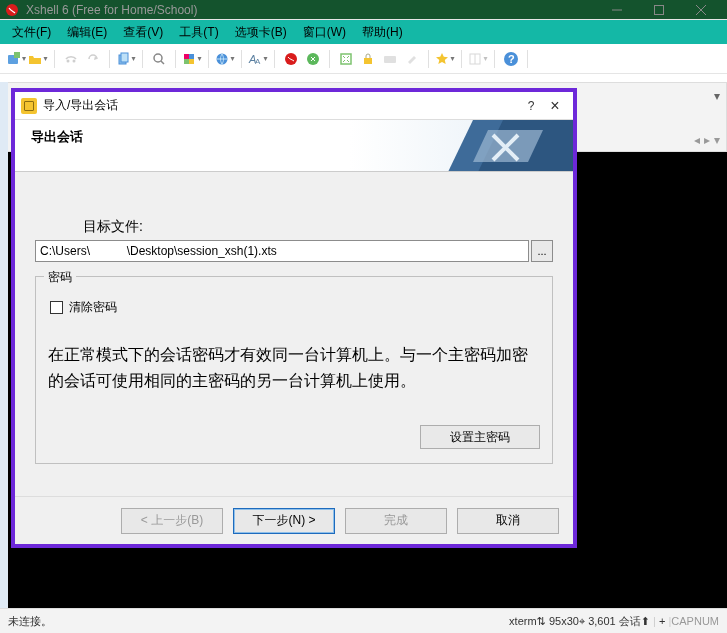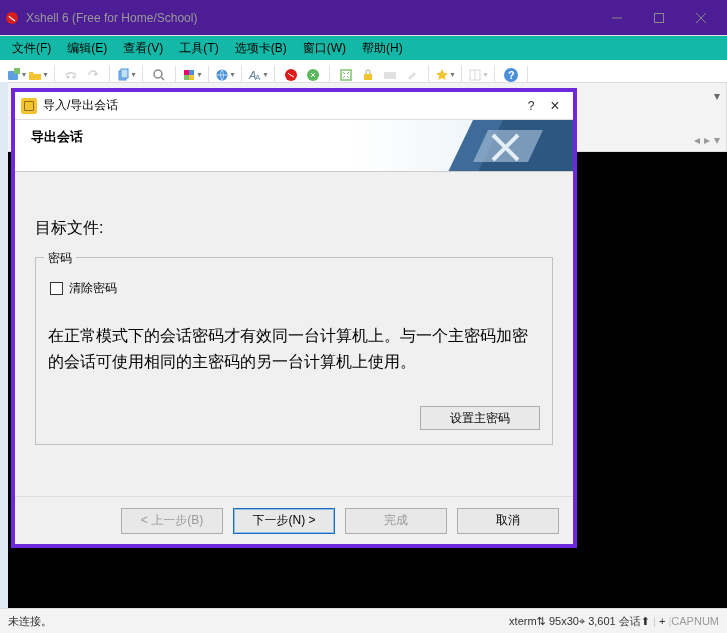--- a/index.html
+++ b/index.html
@@ -1,19 +1,19 @@
 <!DOCTYPE html>
 <html><head>
 <meta charset="utf-8">
 <style>
 * { margin: 0; padding: 0; box-sizing: border-box; font-family: "Microsoft YaHei", "SimSun", Tahoma, sans-serif; }
 body { width: 727px; height: 633px; background: #fff; font-size: 12px; overflow: hidden; position: relative; }
 
 
-.titlebar { height: 36px; background: #4c1d95; border-bottom: 1px solid #e5e5e5; display: flex; align-items: center; padding: 0 4px; color: #999; }
+.titlebar { height: 20px; background: #14532d; border-bottom: 1px solid #e5e5e5; display: flex; align-items: center; padding: 0 4px; color: #999; }
 .titlebar .app-icon { width: 16px; height: 16px; margin-right: 6px; display: flex; align-items: center; justify-content: center; }
 .titlebar .title { flex: 1; font-size: 12px; }
 .titlebar .win-controls { display: flex; gap: 18px; padding-right: 10px; }
 .titlebar .win-btn { width: 24px; height: 24px; display: flex; align-items: center; justify-content: center; color: #666; }
 
 
 .menubar { height: 24px; background: #14b8a6; display: flex; align-items: center; padding: 0 6px; gap: 4px; font-size: 12px; color: #000; }
 .menubar .menu-item { padding: 2px 6px; }
 
 
@@ -39,21 +39,21 @@
 .dlg-title { flex: 1; font-size: 12px; }
 .dlg-tbtn { width: 24px; height: 24px; display: flex; align-items: center; justify-content: center; color: #333; }
 
 
 .dlg-banner { height: 52px; background: linear-gradient(to right, #fff 60%, #e4eef6); position: relative; border-bottom: 1px solid #ccc; padding: 8px 16px; }
 .banner-title { font-size: 13px; font-weight: bold; }
 .banner-art { position: absolute; right: 0; top: 0; height: 100%; width: 140px; overflow: hidden; }
 
 
 .dlg-body { flex: 1; background: #f0f0f0; padding: 46px 20px 14px 20px; display: flex; flex-direction: column; }
-.field-label { font-size: 16px; margin-bottom: 4px; }
+.field-label { font-size: 14px; margin-bottom: 4px; margin-left: 48px; }
 .path-row { display: flex; }
 .path-input { flex: 1; height: 22px; border: 1px solid #8c8c8c; background: #fff; padding: 0 4px; font-size: 12px; }
 .browse-btn { width: 22px; height: 22px; border: 1px solid #8c8c8c; background: #e9e9e9; margin-left: 2px; font-size: 11px; display: flex; align-items: center; justify-content: center; }
 
 .fieldset { margin-top: 14px; border: 1px solid #c0c0c0; padding: 10px 12px 14px 12px; position: relative; background: #f0f0f0; }
 .fieldset .legend { position: absolute; top: -8px; left: 8px; background: #f0f0f0; padding: 0 4px; font-size: 12px; }
 .chk-row { display: flex; align-items: center; gap: 6px; margin-top: 12px; margin-left: 2px; }
 .chk { width: 13px; height: 13px; border: 1px solid #333; background: #fff; }
 .desc { font-size: 16px; margin-top: 26px; line-height: 1.6; }
 .set-pw-btn { display: block; width: 120px; height: 24px; margin-top: 32px; margin-left: auto; background: #e9e9e9; border: 1px solid #adadad; font-size: 12px; text-align: center; line-height: 22px; }
@@ -269,20 +269,24 @@
         <polygon points="40,0 90,0 65,52 15,52" fill="#3e6b99"></polygon>
         <polygon points="70,0 140,0 140,52 45,52" fill="#2d5680"></polygon>
         <polygon points="55,10 110,10 95,42 40,42" fill="#9db8d2" opacity="0.7"></polygon>
         <path d="M60 15 L85 40 M85 15 L60 40" stroke="#e4eef6" stroke-width="4"></path>
       </svg>
     </div>
   </div>
 
   <div class="dlg-body">
     <div class="field-label">目标文件:</div>
+    <div class="path-row">
+      <input class="path-input" type="text" value="C:\Users\           \Desktop\session_xsh(1).xts" style="">
+      <span class="browse-btn">...</span>
+    </div>
 
     <div class="fieldset">
       <span class="legend">密码</span>
       <div class="chk-row">
         <span class="chk"></span>
         <span>清除密码</span>
       </div>
       <div class="desc">在正常模式下的会话密码才有效同一台计算机上。与一个主密码加密的会话可使用相同的主密码的另一台计算机上使用。</div>
       <span class="set-pw-btn">设置主密码</span>
     </div>

